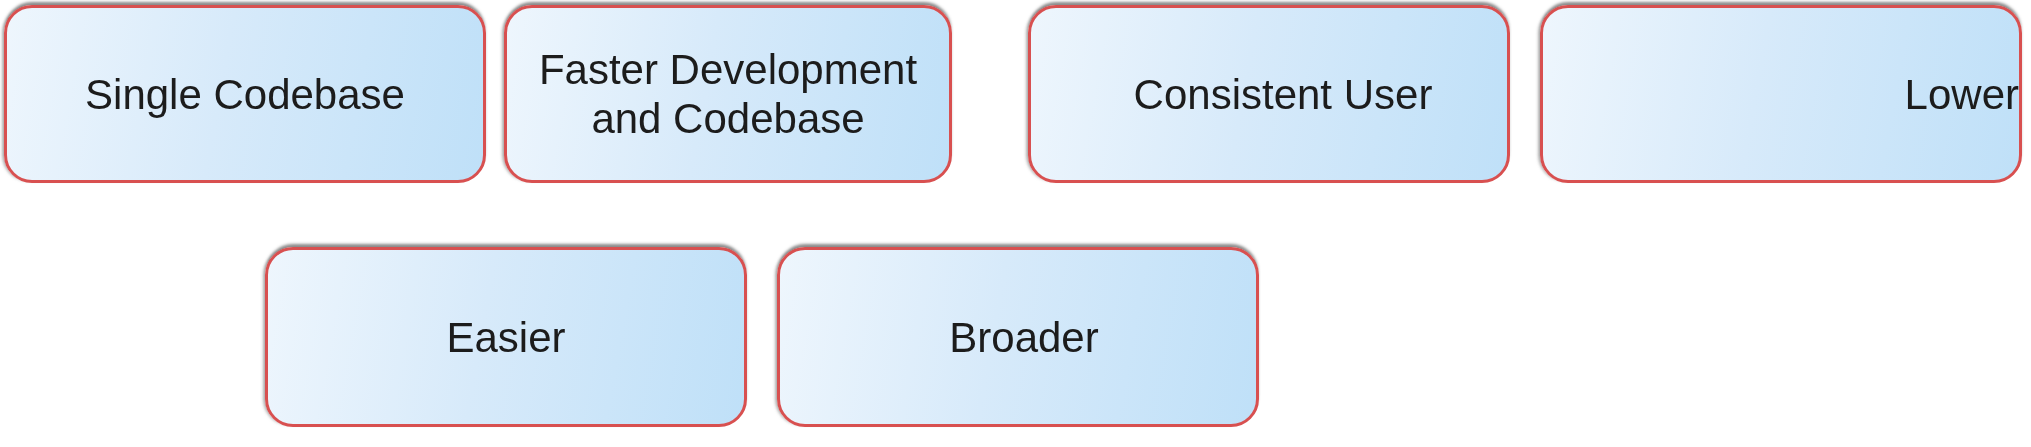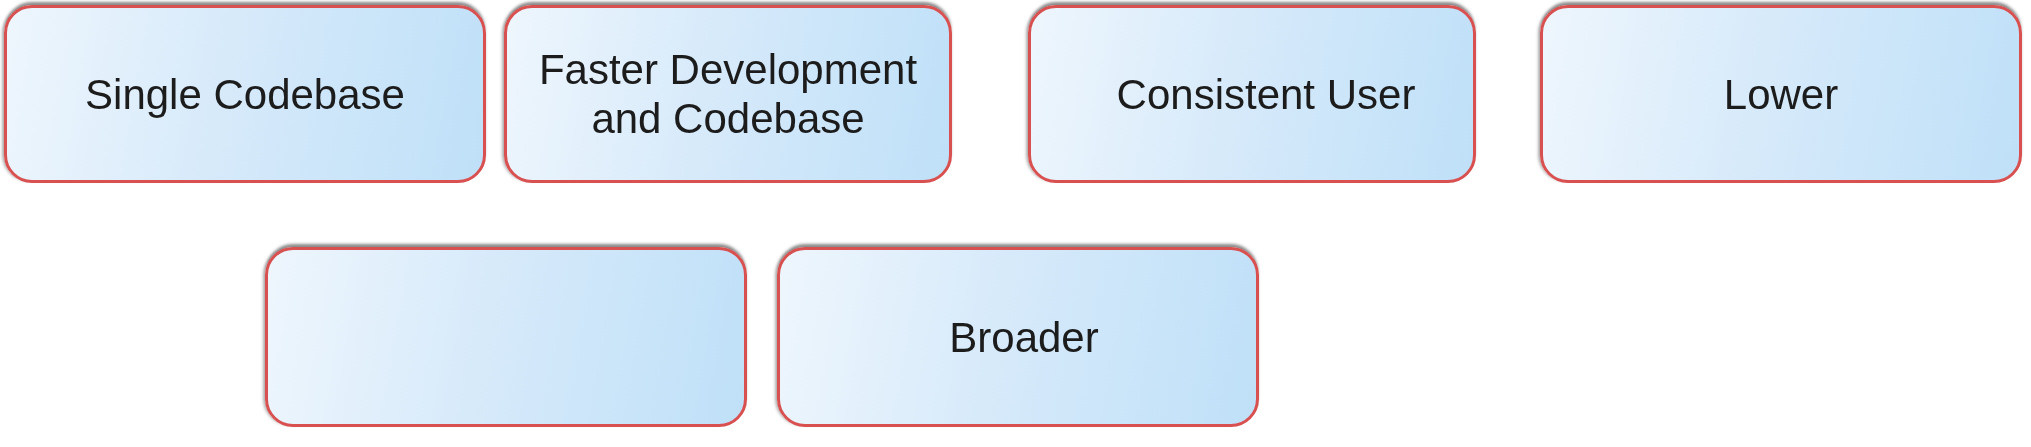--- a/index.html
+++ b/index.html
@@ -61,22 +61,22 @@
     color: var(--text-color);
     font-size: 42px;
     line-height: 49px;
     font-weight: 400;
   }
   .box-label span { display: block; }
 
   
   .b1 { left: 4px;    top: 5px;   width: 482px; height: 178px; }
   .b2 { left: 504px;  top: 5px;   width: 448px; height: 178px; }
-  .b3 { left: 1028px; top: 5px;   width: 448px; height: 178px; padding-left: 28px; }
-  .b4 { left: 1540px; top: 5px;   width: 482px; height: 178px; }
+  .b3 { left: 1028px; top: 5px;   width: 482px; height: 178px; padding-left: 28px; }
+  .b4 { left: 1540px; top: 5px;   width: 482px; height: 178px; justify-content: flex-end; }
   
   .b5 { left: 265px;  top: 247px; width: 482px; height: 180px; }
   .b6 { left: 777px;  top: 247px; width: 482px; height: 180px; padding-left: 12px; }
   .b7 { left: 1289px; top: 247px; width: 482px; height: 180px; }
 </style>
 </head>
 <body>
 
 <div class="canvas">
 
@@ -100,20 +100,21 @@
   </div>
 
   <div class="box b4">
     <div class="box-label">
       <span>Lower</span>
     </div>
   </div>
 
   <div class="box b5">
     <div class="box-label">
+      <span>Easier</span>
     </div>
   </div>
 
   <div class="box b6">
     <div class="box-label">
       <span>Broader</span>
     </div>
   </div>
 
 

